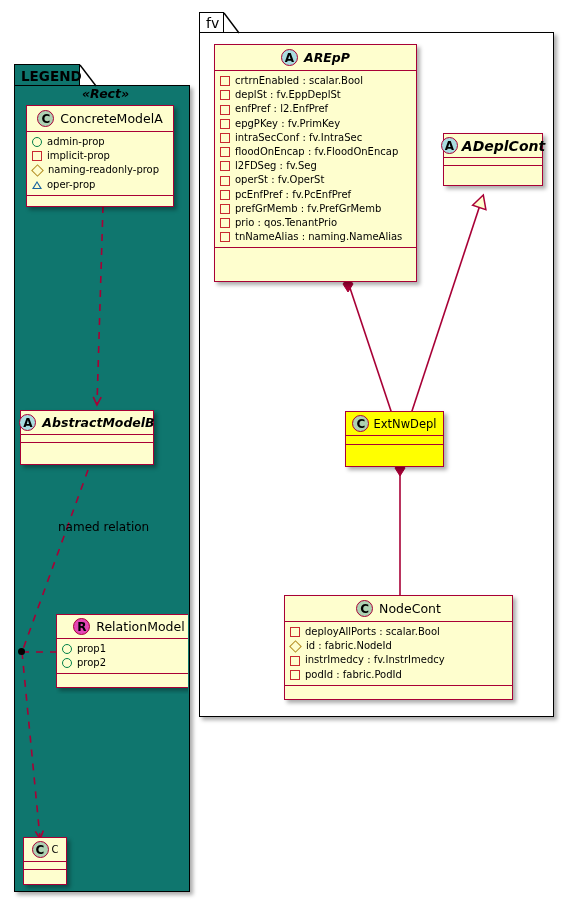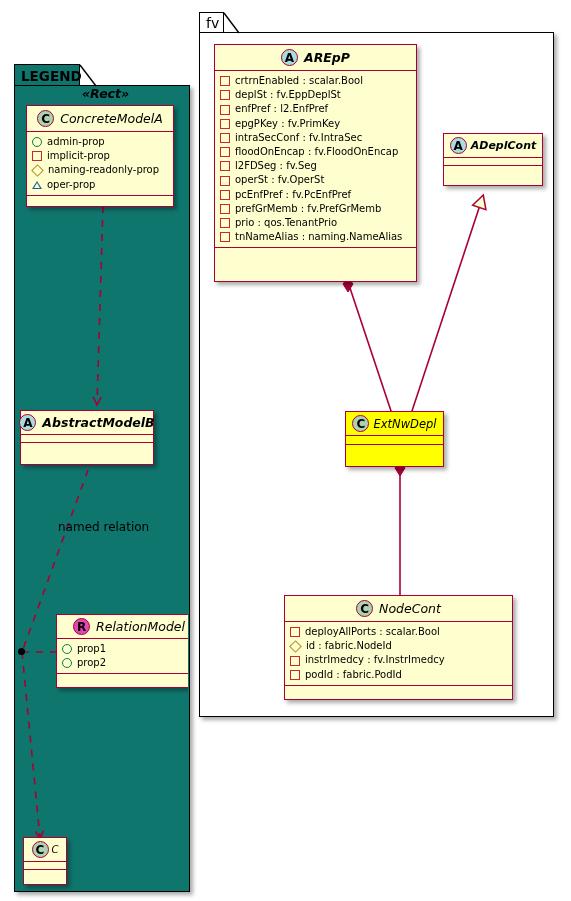--- a/index.html
+++ b/index.html
@@ -7,21 +7,21 @@
        font-family:"DejaVu Sans","Liberation Sans",sans-serif;}
 
   #stage{position:absolute;left:0;top:0;width:571px;height:901px;}
 
   
   .uml{position:absolute;box-sizing:border-box;border:1.5px solid #A80036;
        background:#FEFECE;box-shadow:3px 3px 4px rgba(0,0,0,.33);}
   .uml .hdr{display:flex;align-items:center;justify-content:center;gap:6px;
             padding:4px 6px 4px 6px;border-bottom:1.5px solid #A80036;
             white-space:nowrap;}
-  .uml .hdr .ttl{font-size:12.5px;color:#000;font-style:italic;}
+  .uml .hdr .ttl{font-size:12.5px;color:#000;}
   .uml .hdr .ttl.ital{font-style:italic;font-weight:bold;}
   .uml .hdr .ttl.bold{font-weight:normal;}
   .uml .attrs{padding:3px 5px 3px 5px;border-bottom:1.5px solid #A80036;}
   .uml .meth{height:7px;}
   .uml .row{display:flex;align-items:center;gap:5px;line-height:14.2px;
             font-size:10px;color:#000;white-space:nowrap;}
 
   
   .badge{width:17px;height:17px;border-radius:50%;display:flex;
          align-items:center;justify-content:center;font-size:12px;
@@ -258,21 +258,21 @@
           <span class="mk square"></span>
           <span>tnNameAlias : naming.NameAlias</span>
         </div>
       </div>
     <div class="meth"></div>
   </div>
 
   <div class="uml" style="left:443px;top:133px;width:100px;height:53px;">
     <div class="hdr" style="padding:3px 5px;gap:4px;">
       <span class="badge A">A</span>
-      <span class="ttl ital" style="font-size:11px;">ADeplCont</span>
+      <span class="ttl ital" style="font-size:14px;">ADeplCont</span>
     </div>
     <div class="attrs" style="height:7px;padding:0;"></div>
     <div class="meth"></div>
   </div>
 
   <div class="uml" style="left:345px;top:411px;width:99px;height:56px;background:#FFFF00;">
     <div class="hdr" style="padding:3px 5px;gap:4px;">
       <span class="badge C">C</span>
       <span class="ttl bold" style="font-size:11.5px;">ExtNwDepl</span>
     </div>

